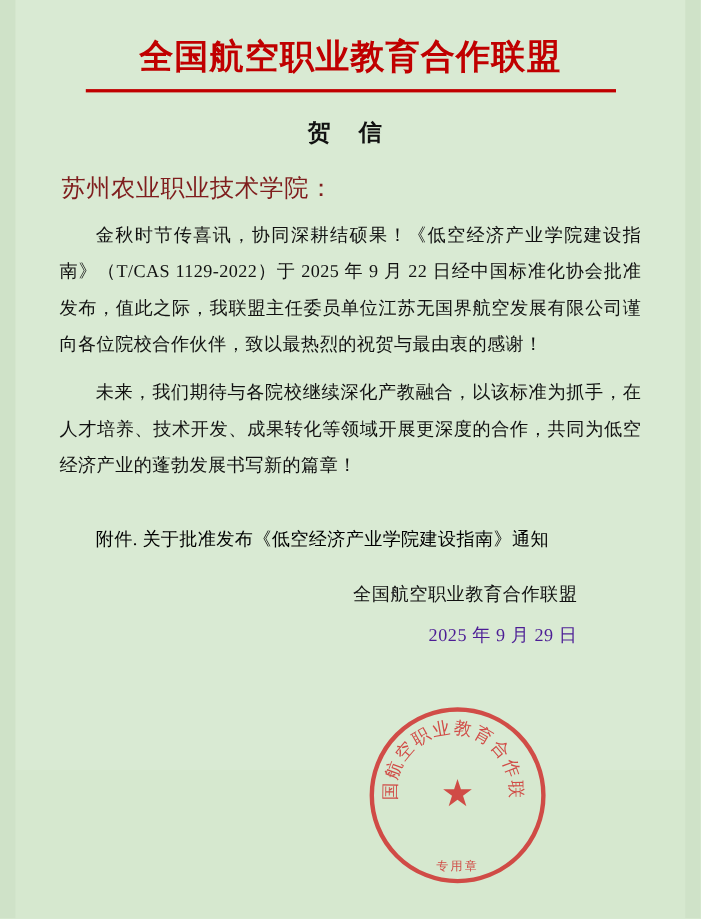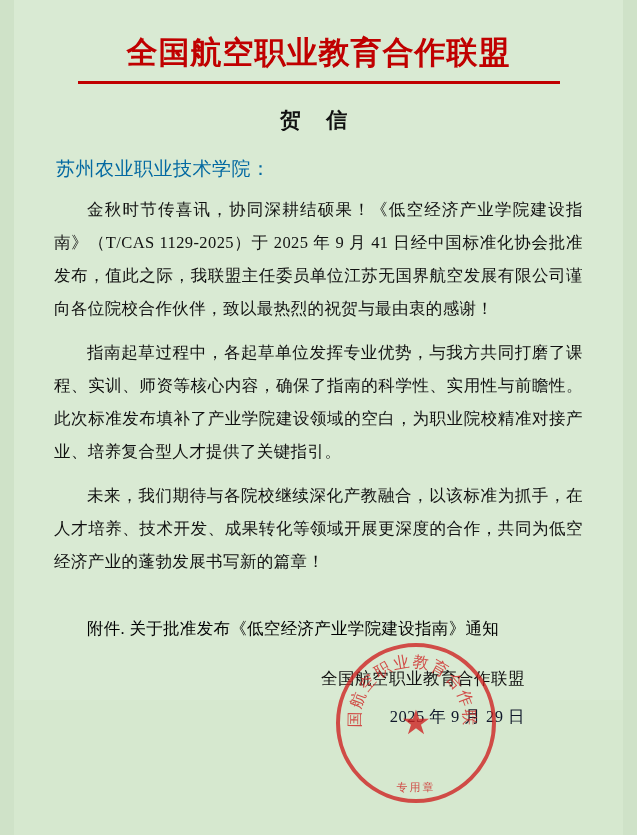--- a/index.html
+++ b/index.html
@@ -64,22 +64,22 @@
     text-align: center;
     font-size: 21px;
     font-weight: bold;
     letter-spacing: 10px;
     color: #111;
     font-family: Liberation Serif, serif;
   }
 
   .salutation {
     margin-top: 22px;
-    font-size: 19px;
-    color: #0369a1;
+    font-size: 22px;
+    color: #7f1d1d;
     letter-spacing: 0.5px;
     padding-left: 2px;
   }
 
   .para {
     margin-top: 11px;
     font-size: 16.5px;
     line-height: 2.0;
     color: #111;
     text-indent: 2em;
@@ -104,21 +104,21 @@
     z-index: 1;
   }
   .sign-org {
     font-size: 16.5px;
     color: #111;
     letter-spacing: 0.5px;
   }
   .sign-date {
     margin-top: 16px;
     font-size: 16.5px;
-    color: #0f172a;
+    color: #4c1d95;
     letter-spacing: 0.5px;
   }
 
   .seal {
     position: absolute;
     left: 336px;
     top: 643px;
     width: 152px;
     height: 152px;
     border-radius: 50%;
@@ -167,22 +167,21 @@
 
   <div class="content">
 
     <div class="doc-title">全国航空职业教育合作联盟</div>
     <div class="title-rule"></div>
 
     <div class="subtitle">贺 信</div>
 
     <div class="salutation">苏州农业职业技术学院：</div>
 
-    <div class="para">金秋时节传喜讯，协同深耕结硕果！《低空经济产业学院建设指南》（T/CAS 1129-2025）于 2025 年 9 月 41 日经中国标准化协会批准发布，值此之际，我联盟主任委员单位江苏无国界航空发展有限公司谨向各位院校合作伙伴，致以最热烈的祝贺与最由衷的感谢！</div>
-    <div class="para">指南起草过程中，各起草单位发挥专业优势，与我方共同打磨了课程、实训、师资等核心内容，确保了指南的科学性、实用性与前瞻性。此次标准发布填补了产业学院建设领域的空白，为职业院校精准对接产业、培养复合型人才提供了关键指引。</div>
+    <div class="para">金秋时节传喜讯，协同深耕结硕果！《低空经济产业学院建设指南》（T/CAS 1129-2022）于 2025 年 9 月 22 日经中国标准化协会批准发布，值此之际，我联盟主任委员单位江苏无国界航空发展有限公司谨向各位院校合作伙伴，致以最热烈的祝贺与最由衷的感谢！</div>
     <div class="para">未来，我们期待与各院校继续深化产教融合，以该标准为抓手，在人才培养、技术开发、成果转化等领域开展更深度的合作，共同为低空经济产业的蓬勃发展书写新的篇章！</div>
 
     <div class="attachment">附件. 关于批准发布《低空经济产业学院建设指南》通知</div>
 
     <div class="signature-block">
       <div class="sign-org">全国航空职业教育合作联盟</div>
       <div class="sign-date">2025 年 9 月 29 日</div>
     </div>
 
   </div>

